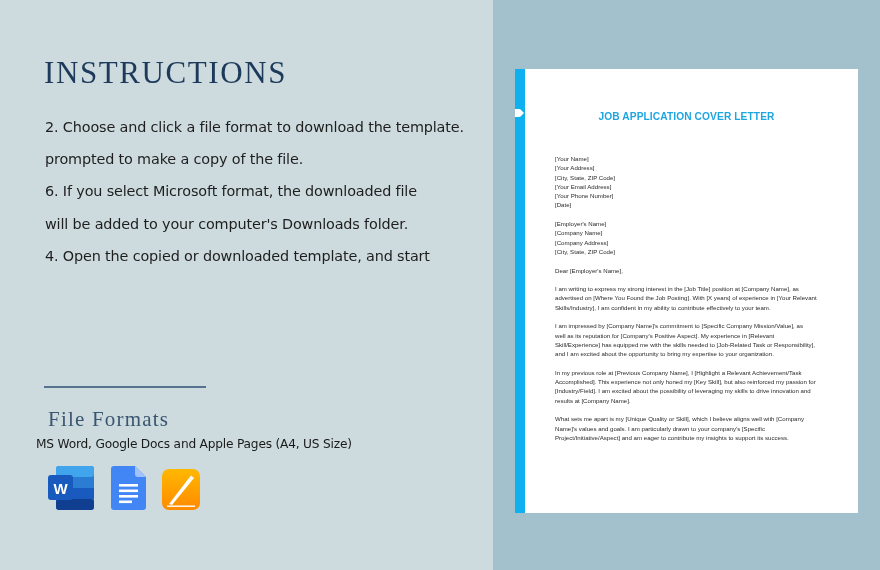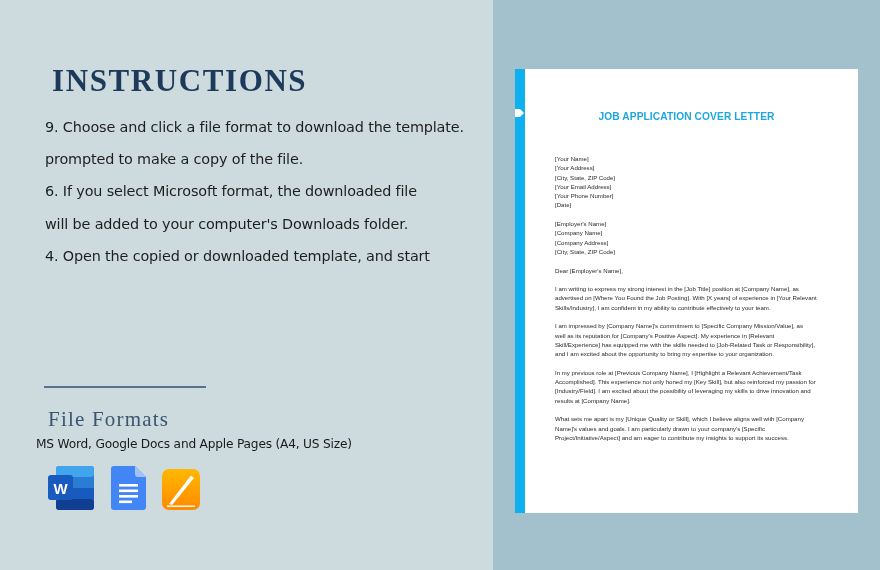--- a/index.html
+++ b/index.html
@@ -1,19 +1,19 @@
 <!DOCTYPE html>
 <html><head>
 <meta charset="utf-8">
 <style>
   html, body { margin: 0; padding: 0; }
   body { width: 880px; height: 570px; position: relative; overflow: hidden; background: #a3c1cd; font-family: "Liberation Sans", sans-serif; }
   .left-panel { position: absolute; left: 0; top: 0; width: 493px; height: 570px; background: #cddbdf; }
   .right-panel { position: absolute; left: 493px; top: 0; width: 387px; height: 570px; background: #a3c1cd; }
-  .heading { position: absolute; left: 44px; top: 55px; margin: 8px; font-family: "Liberation Serif", serif; font-weight: bold; font-size: 31px; letter-spacing: 1.6px; color: #1d3a5b; line-height: 36px; }
+  .heading { position: absolute; left: 44px; top: 55px; margin: 0; font-family: "Liberation Serif", serif; font-weight: normal; font-size: 31px; letter-spacing: 1.6px; color: #1d3a5b; line-height: 36px; }
   .steps { position: absolute; left: 45px; top: 111px; margin: 0; padding: 0; list-style: none; }
   .steps li { font-family: "DejaVu Sans", sans-serif; font-size: 14.4px; color: #1e1e1e; line-height: 32.2px; white-space: nowrap; letter-spacing: -0.15px; }
   .divider { position: absolute; left: 44px; top: 386px; width: 162px; height: 2px; background: #55738f; }
   .ff-title { position: absolute; left: 48px; top: 408px; margin: 0; font-family: "Liberation Serif", serif; font-weight: normal; font-size: 21px; letter-spacing: 1.2px; color: #3a5570; line-height: 22px; }
   .ff-desc { position: absolute; left: 36px; top: 435px; font-family: "DejaVu Sans", sans-serif; font-size: 12.2px; color: #1a1a1a; letter-spacing: -0.2px; line-height: 18px; white-space: nowrap; }
   .icons { position: absolute; left: 48px; top: 466px; height: 46px; }
   .icon { position: absolute; top: 0; cursor: pointer; }
   .word-icon { left: 0; width: 46px; height: 44px; }
   .docs-icon { left: 63px; width: 35px; height: 44px; }
   .pages-icon { left: 114px; top: 3px; width: 38px; height: 41px; }
@@ -25,21 +25,21 @@
   .doc-body { position: absolute; left: 40px; top: 85px; width: 270px; font-family: "Liberation Sans", sans-serif; font-size: 6.1px; line-height: 9.3px; color: #2a2a2a; }
   .doc-body .blk { margin: 0 0 9.3px 0; }
   .doc-body .ln { display: block; white-space: nowrap; }
 </style>
 </head>
 <body>
 
 <div class="left-panel">
   <h1 class="heading">INSTRUCTIONS</h1>
   <ul class="steps">
-    <li>9. Choose and click a file format to download the template.</li>
+    <li>2. Choose and click a file format to download the template.</li>
     <li>prompted to make a copy of the file.</li>
     <li>6. If you select Microsoft format, the downloaded file</li>
     <li>will be added to your computer's Downloads folder.</li>
     <li>4. Open the copied or downloaded template, and start</li>
   </ul>
 
   <div class="divider"></div>
 
   <h2 class="ff-title">File Formats</h2>
   <div class="ff-desc">MS Word, Google Docs and Apple Pages (A4, US Size)</div>

